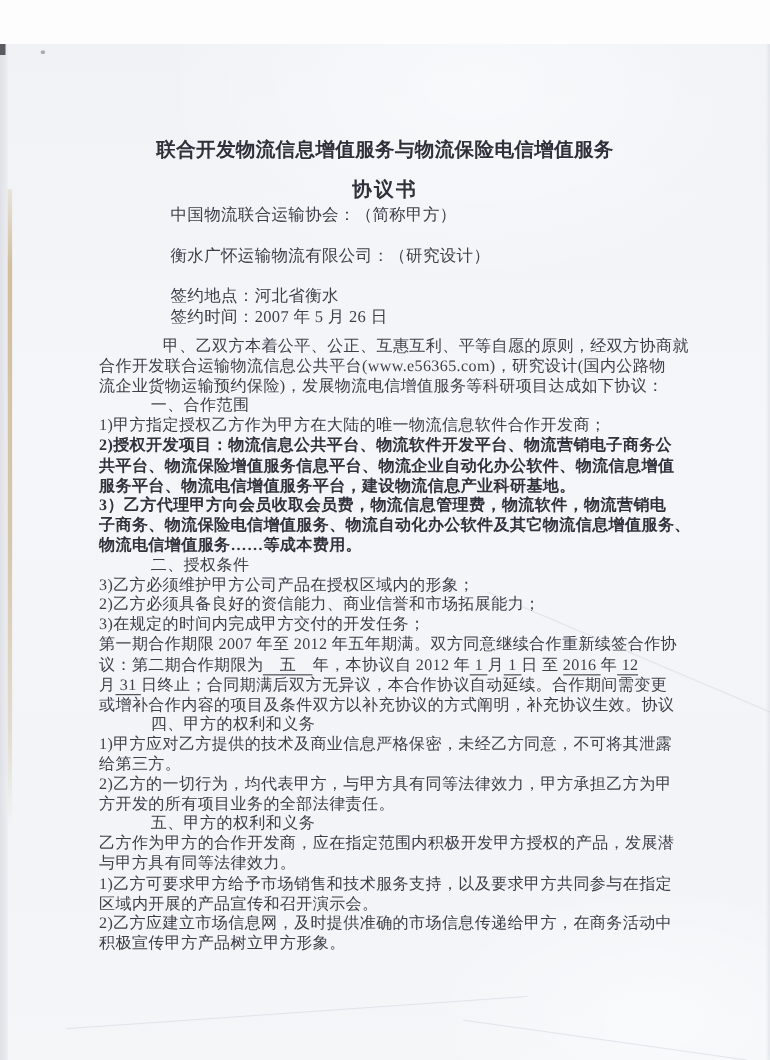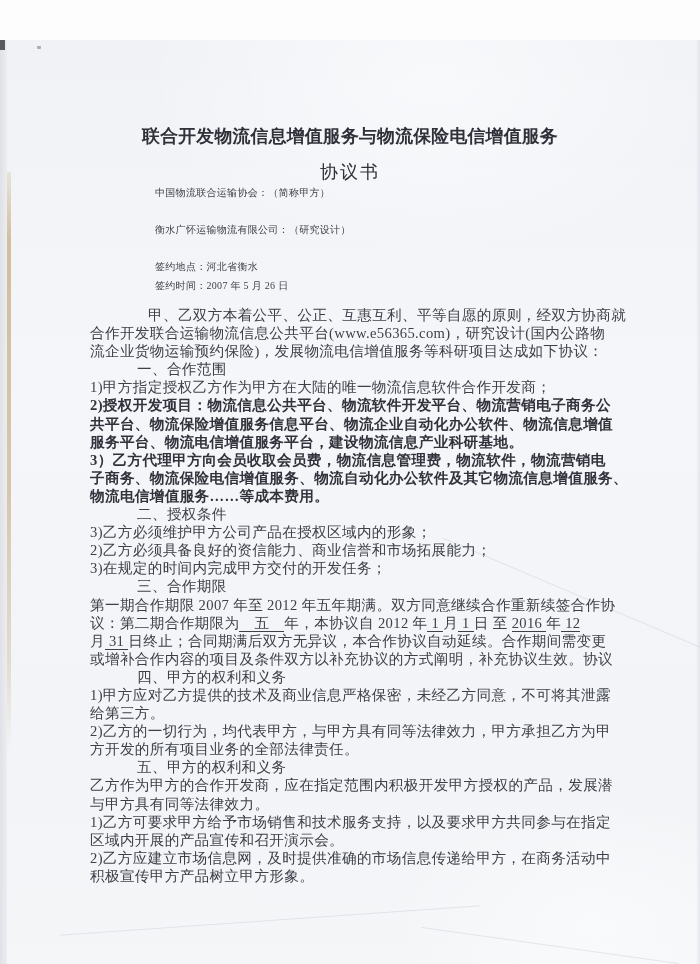--- a/index.html
+++ b/index.html
@@ -36,23 +36,23 @@
   .crease1{position:absolute;left:430px;top:560px;width:320px;height:1px;background:rgba(190,196,208,.35);transform:rotate(23deg);filter:blur(.4px);}
   .crease2{position:absolute;left:60px;top:880px;width:420px;height:1px;background:rgba(195,200,212,.4);transform:rotate(-4deg);filter:blur(.5px);}
   .crease3{position:absolute;left:420px;top:905px;width:260px;height:1px;background:rgba(195,200,212,.4);transform:rotate(8deg);filter:blur(.5px);}
 
   .title{
     position:absolute;left:0;top:84px;width:700px;text-align:center;
     font-size:17.8px;font-weight:700;color:#2f3039;letter-spacing:.3px;white-space:nowrap;
   }
   .subtitle{
     position:absolute;left:0;top:120px;width:700px;text-align:center;
-    font-size:18px;font-weight:400;color:#2f3039;letter-spacing:2px;
+    font-size:18px;font-weight:700;color:#2f3039;letter-spacing:2px;
   }
-  .pline{position:absolute;left:155px;font-size:10px;white-space:nowrap;letter-spacing:.3px;}
+  .pline{position:absolute;left:155px;font-size:15px;white-space:nowrap;letter-spacing:.3px;}
   .party-a{top:146px;}
   .party-b{top:183px;}
   .sign-place{top:220px;text-align:right;}
   .sign-date{top:239px;text-align:right;}
 
   .body-lines{position:absolute;left:90px;top:266px;width:560px;}
   .bline{
     height:18.1px;line-height:18.1px;font-size:14.6px;
     white-space:nowrap;letter-spacing:.35px;color:var(--ink);
   }
@@ -94,21 +94,20 @@
       <div class="bline bold">2)授权开发项目：物流信息公共平台、物流软件开发平台、物流营销电子商务公</div>
       <div class="bline bold">共平台、物流保险增值服务信息平台、物流企业自动化办公软件、物流信息增值</div>
       <div class="bline bold">服务平台、物流电信增值服务平台，建设物流信息产业科研基地。</div>
       <div class="bline bold">3）乙方代理甲方向会员收取会员费，物流信息管理费，物流软件，物流营销电</div>
       <div class="bline bold">子商务、物流保险电信增值服务、物流自动化办公软件及其它物流信息增值服务、</div>
       <div class="bline bold">物流电信增值服务……等成本费用。</div>
       <div class="bline heading">二、授权条件</div>
       <div class="bline">3)乙方必须维护甲方公司产品在授权区域内的形象；</div>
       <div class="bline">2)乙方必须具备良好的资信能力、商业信誉和市场拓展能力；</div>
       <div class="bline">3)在规定的时间内完成甲方交付的开发任务；</div>
-      <div class="bline heading">三、合作期限</div>
       <div class="bline">第一期合作期限 2007 年至 2012 年五年期满。双方同意继续合作重新续签合作协</div>
       <div class="bline"><span>议：第二期合作期限为</span><span class="u">　五　</span><span>年，本协议自 2012 年</span><span class="u"> 1 </span><span>月</span><span class="u"> 1 </span><span>日 至 </span><span class="u"> 2016 </span><span>年</span><span class="u"> 12</span></div>
       <div class="bline"><span>月</span><span class="u"> 31 </span><span>日终止；合同期满后双方无异议，本合作协议自动延续。合作期间需变更</span></div>
       <div class="bline">或增补合作内容的项目及条件双方以补充协议的方式阐明，补充协议生效。协议</div>
       <div class="bline heading">四、甲方的权利和义务</div>
       <div class="bline">1)甲方应对乙方提供的技术及商业信息严格保密，未经乙方同意，不可将其泄露</div>
       <div class="bline">给第三方。</div>
       <div class="bline">2)乙方的一切行为，均代表甲方，与甲方具有同等法律效力，甲方承担乙方为甲</div>
       <div class="bline">方开发的所有项目业务的全部法律责任。</div>
       <div class="bline heading">五、甲方的权利和义务</div>

